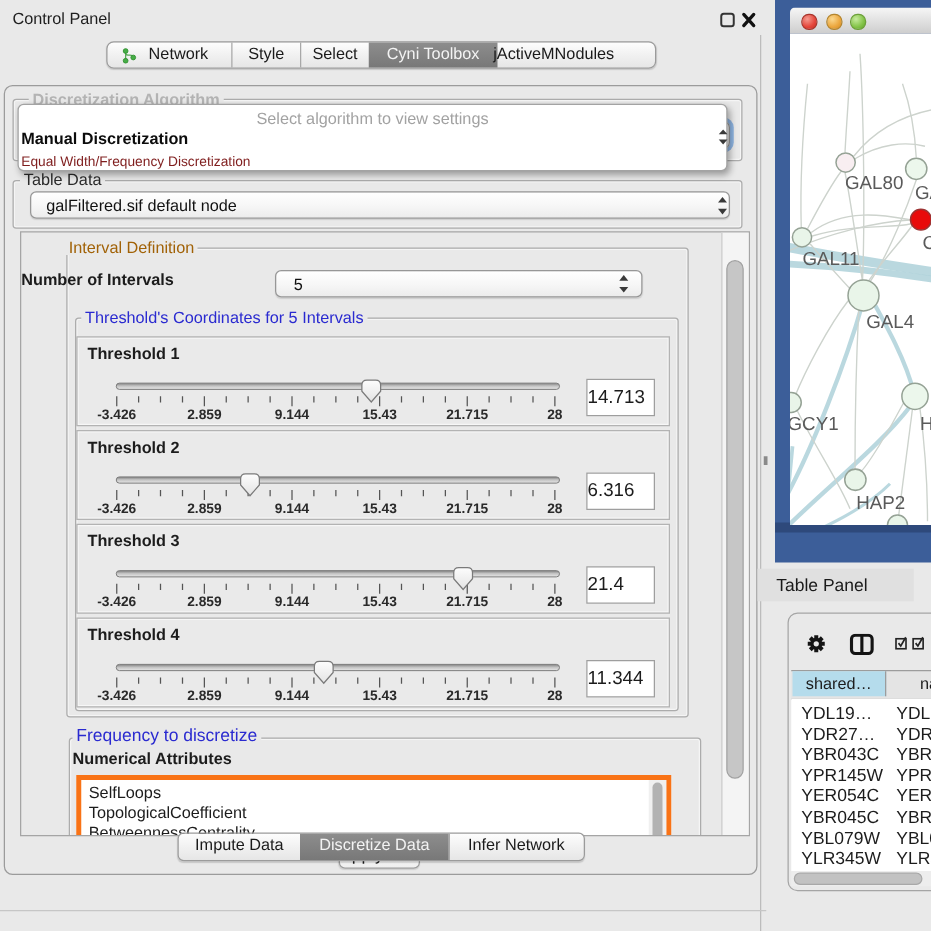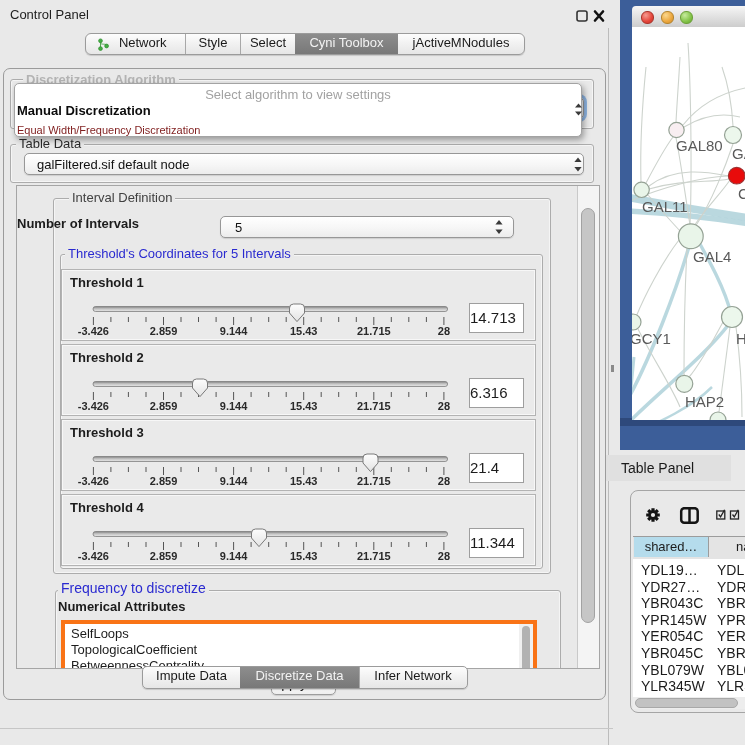--- a/index.html
+++ b/index.html
@@ -48,42 +48,42 @@
     <path d="M3.5 3.5 V10 M3.5 4.5 C 3.5 7.5 9.5 5 9.5 7.5" stroke="#57a857" stroke-width="1" fill="none"></path>
     <circle cx="3.5" cy="2.8" r="1.9" fill="#46ad46" stroke="#2e8f2e" stroke-width="0.7"></circle>
     <circle cx="9.6" cy="8" r="1.9" fill="#46ad46" stroke="#2e8f2e" stroke-width="0.7"></circle>
     <circle cx="3.5" cy="10.6" r="1.9" fill="#46ad46" stroke="#2e8f2e" stroke-width="0.7"></circle>
   </svg>
   <div class="tsep" style="left:99px"></div>
   <div class="tab" style="left:100px;width:54px">Style</div>
   <div class="tsep" style="left:154px"></div>
   <div class="tab" style="left:155px;width:54px">Select</div>
   <div class="tab tabsel" style="left:209px;width:103px">Cyni Toolbox</div>
-  <div class="tab" style="left:312px;width:126px">jActiveMNodules</div>
+  <div class="tab" style="left:294px;width:126px">jActiveMNodules</div>
 </div>
 
 <div class="abs" style="left:3px;top:68px;width:601px;height:630px;border:1px solid #9b9b9b;border-radius:7px;background:#e9e9e9"></div>
 
 <div class="grp" style="left:10px;top:79px;width:582px;height:48px"></div>
 <div class="grplabel" style="left:23px;top:73px;color:#b3b3b3;font-weight:bold">Discretization Algorithm</div>
 <div class="combo" style="left:24px;top:97px;width:560px;height:22px;box-shadow:0 0 0 3px rgba(110,160,220,.75)"></div>
 
 <div class="grp" style="left:10px;top:144px;width:582px;height:37px"></div>
 <div class="grplabel" style="left:16px;top:137px;color:#2b2b2b">Table Data</div>
 <div class="combo" style="left:24px;top:153px;width:560px;height:22px;line-height:22px;padding-left:12px">galFiltered.sif default node</div>
 <svg class="abs" style="left:573px;top:157px" width="10" height="15" viewBox="0 0 10 15">
   <path d="M5 0.5 L8.6 5 H1.4 Z" fill="#3a3a3a"></path>
     <path d="M5 14.5 L1.4 10 H8.6 Z" fill="#3a3a3a"></path>
 </svg>
 
 <div class="abs" style="left:16px;top:185px;width:582px;height:482px;border:1px solid #a5a5a5;overflow:hidden;background:#e9e9e9">
  <div class="abs" style="left:0;top:0;width:560px;height:482px">
 
   <div class="grp" style="left:36px;top:12px;width:496px;height:374px"></div>
-  <div class="grplabel" style="left:52px;top:5px;color:#404040">Interval Definition</div>
+  <div class="grplabel" style="left:35px;top:5px;color:#a16207">Interval Definition</div>
 
   <div class="abs" style="left:0;top:30px;width:192px;font-weight:bold;font-size:13px">Number of Intervals</div>
   <div class="combo" style="left:203px;top:30px;width:294px;height:22px;line-height:22px;padding-left:14px">5</div>
   <svg class="abs" style="left:477px;top:33px" width="10" height="16" viewBox="0 0 10 16">
     <path d="M5 1 L8.6 5.5 H1.4 Z" fill="#3a3a3a"></path>
         <path d="M5 15 L1.4 10.5 H8.6 Z" fill="#3a3a3a"></path>
   </svg>
 
   <div class="grp" style="left:43px;top:68px;width:481px;height:313px"></div>
   <div class="grplabel" style="left:48px;top:61px;color:#2a2ad0">Threshold's Coordinates for 5 Intervals</div>

